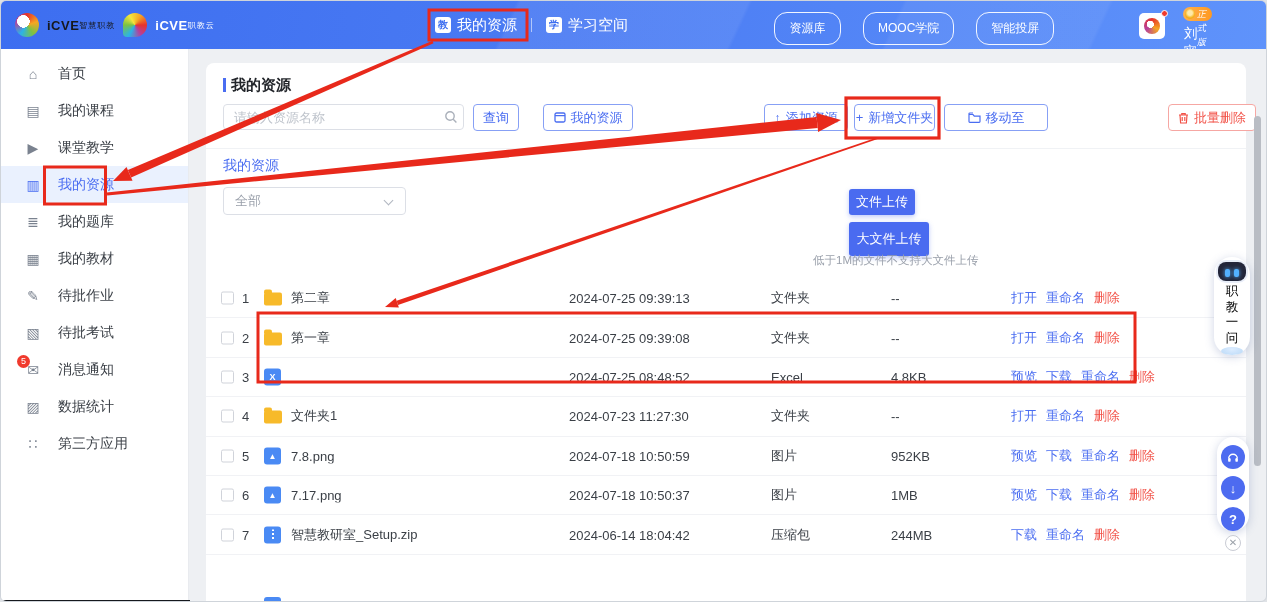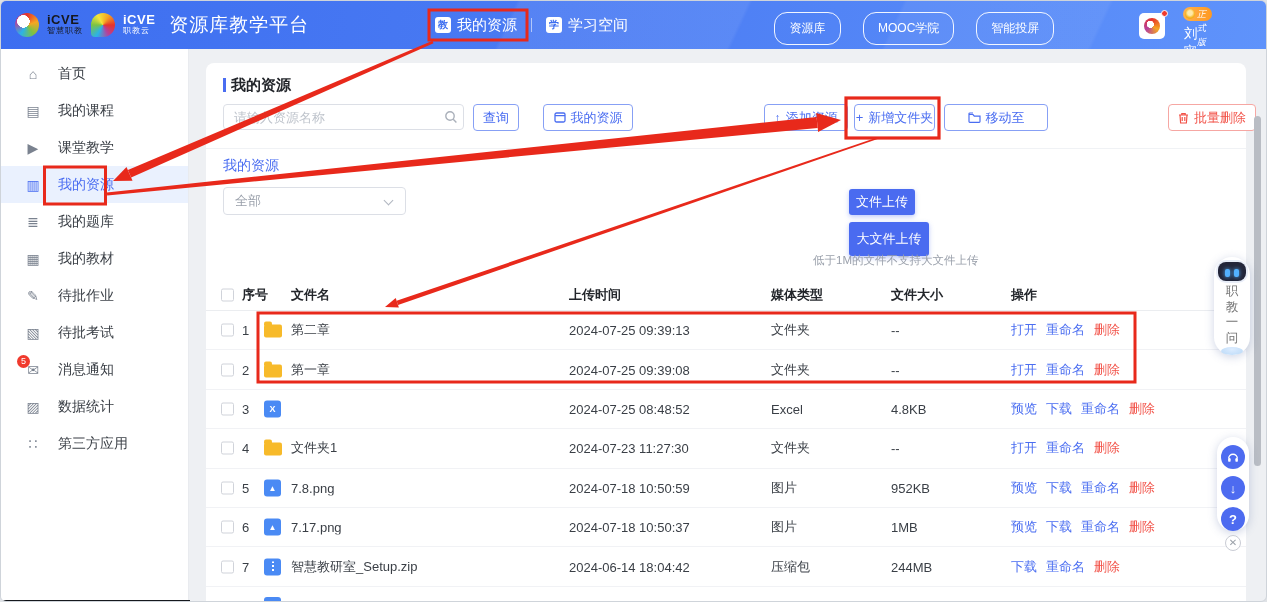--- a/index.html
+++ b/index.html
@@ -11,21 +11,21 @@
   
   .header { position:absolute; left:0; top:0; width:1267px; height:48px;
             background:linear-gradient(100deg,#3d6ef0 0%,#4a7bf3 45%,#5f93fb 100%); overflow:hidden; }
   .header::before { content:""; position:absolute; inset:0;
             background:linear-gradient(115deg,transparent 40%,rgba(255,255,255,.07) 40.3%,rgba(255,255,255,.07) 58%,transparent 58.3%,transparent 70%,rgba(255,255,255,.06) 70.3%,rgba(255,255,255,.06) 86%,transparent 86.3%); }
   .logo-wrap { position:absolute; left:14px; top:0; height:48px; display:flex; align-items:center; gap:8px; }
   .swirl { width:24px; height:24px; border-radius:50%;
            background:radial-gradient(circle at 35% 35%,#fff 0 28%,transparent 29%),conic-gradient(#e7332b,#f5a623,#7cc243,#2bb3e8,#b5409c,#e7332b); }
   .shell { width:24px; height:24px; border-radius:50% 50% 50% 4px;
            background:conic-gradient(from 210deg,#2bb3e8,#7cc243,#f5e63c,#f5a623,#e7332b,#b5409c,#2bb3e8); }
-  .logo-txt { display:flex; flex-direction:column; line-height:11px; }
+  .logo-txt { display:flex; flex-direction:row; line-height:11px; }
   .logo-txt .b { font-size:13px; font-weight:bold; letter-spacing:.5px; }
   .logo-txt .s { font-size:8px; letter-spacing:1px; }
   .lg1 .b,.lg1 .s { color:#16181d; }
   .lg2 .b,.lg2 .s { color:#fff; }
   .app-title { color:#fff; font-size:19px; letter-spacing:1px; margin-left:6px; }
 
   .hnav { position:absolute; left:434px; top:0; height:48px; display:flex; align-items:center; gap:14px; }
   .hnav-item { display:flex; align-items:center; gap:6px; color:#fff; font-size:15px; cursor:pointer; }
   .hnav-ic { width:16px; height:16px; background:#fff; border-radius:3px; color:#3d6ef0; font-size:10px;
              display:flex; align-items:center; justify-content:center; font-weight:bold; }
@@ -125,21 +125,21 @@
   .row8-sliver { position:absolute; left:58px; top:534px; width:17px; height:6px; background:#4a8af4; border-radius:3px 3px 0 0; }
 
   
   .scrollbar { position:absolute; left:1253px; top:115px; width:7px; height:350px; background:#b9bdc4; border-radius:4px; z-index:30; }
   .ai-pill { position:absolute; left:1213px; top:256px; width:36px; height:98px; background:#fff; border-radius:18px;
              box-shadow:0 2px 10px rgba(80,100,160,.28); z-index:40; display:flex; flex-direction:column; align-items:center; cursor:pointer; }
   .robot { margin-top:5px; width:28px; height:22px; background:#23263a; border-radius:8px; position:relative;
            box-shadow:0 0 0 2px #e8edf8; }
   .robot i { position:absolute; top:7px; width:5px; height:8px; background:#53b1ff; border-radius:2px; box-shadow:0 0 4px #53b1ff; }
   .robot i.l { left:7px; } .robot i.r { right:7px; }
-  .ai-label { margin-top:3px; width:14px; font-size:12.5px; line-height:15.5px; color:#737373; word-break:break-all; text-align:center; }
+  .ai-label { margin-top:3px; width:14px; font-size:12.5px; line-height:15.5px; color:#000000; word-break:break-all; text-align:center; }
   .ai-cloud { margin-top:1px; width:22px; height:9px; border-radius:50%;
               background:radial-gradient(ellipse at 50% 30%,#dcecff,#b9d9f7); }
   .tools-pill { position:absolute; left:1216px; top:436px; width:32px; height:94px; background:#fff; border-radius:16px;
                 box-shadow:0 2px 10px rgba(80,100,160,.28); z-index:40; display:flex; flex-direction:column; align-items:center; gap:7px; padding-top:8px; }
   .tool-btn { width:24px; height:24px; border-radius:50%; background:#4d6bf0; color:#fff; display:flex; align-items:center;
               justify-content:center; font-size:13px; font-weight:bold; cursor:pointer; }
   .close-btn { position:absolute; left:1224px; top:534px; width:16px; height:16px; border-radius:50%; background:#fff;
                border:1px solid #c9ccd4; color:#9aa0a8; font-size:10px; line-height:14px; text-align:center; z-index:40; cursor:pointer; }
 
   
@@ -155,21 +155,20 @@
       <span class="swirl"></span>
       <span class="logo-txt lg1">
         <span class="b">iCVE</span>
         <span class="s">智慧职教</span>
       </span>
       <span class="shell"></span>
       <span class="logo-txt lg2">
         <span class="b">iCVE</span>
         <span class="s">职教云</span>
       </span>
-      <span class="app-title">资源库教学平台</span>
     </div>
 
     <div class="hnav">
         <span class="hnav-item">
           <span class="hnav-ic">教</span>
           <span>我的资源</span>
         </span>
         <span class="hnav-div"></span>
         <span class="hnav-item">
           <span class="hnav-ic">学</span>
@@ -297,31 +296,20 @@
 
     <button class="btn-fill b-up">
       <span>文件上传</span>
     </button>
     <button class="btn-fill b-bigup">
       <span>大文件上传</span>
     </button>
     <div class="up-note">低于1M的文件不支持大文件上传</div>
 
     <div class="table">
-        <div class="t-head">
-          <span class="cell c-cb">
-            <span class="cb"></span>
-          </span>
-          <span class="cell c-idx">序号</span>
-          <span class="cell c-name">文件名</span>
-          <span class="cell c-time">上传时间</span>
-          <span class="cell c-type">媒体类型</span>
-          <span class="cell c-size">文件大小</span>
-          <span class="cell c-ops">操作</span>
-        </div>
         <div class="t-row">
           <span class="cell c-cb">
             <span class="cb"></span>
           </span>
           <span class="cell c-idx">1</span>
           <span class="cell c-icon">
             <span class="fi fi-folder"></span>
           </span>
           <span class="cell c-name">第二章</span>
           <span class="cell c-time">2024-07-25 09:39:13</span>

